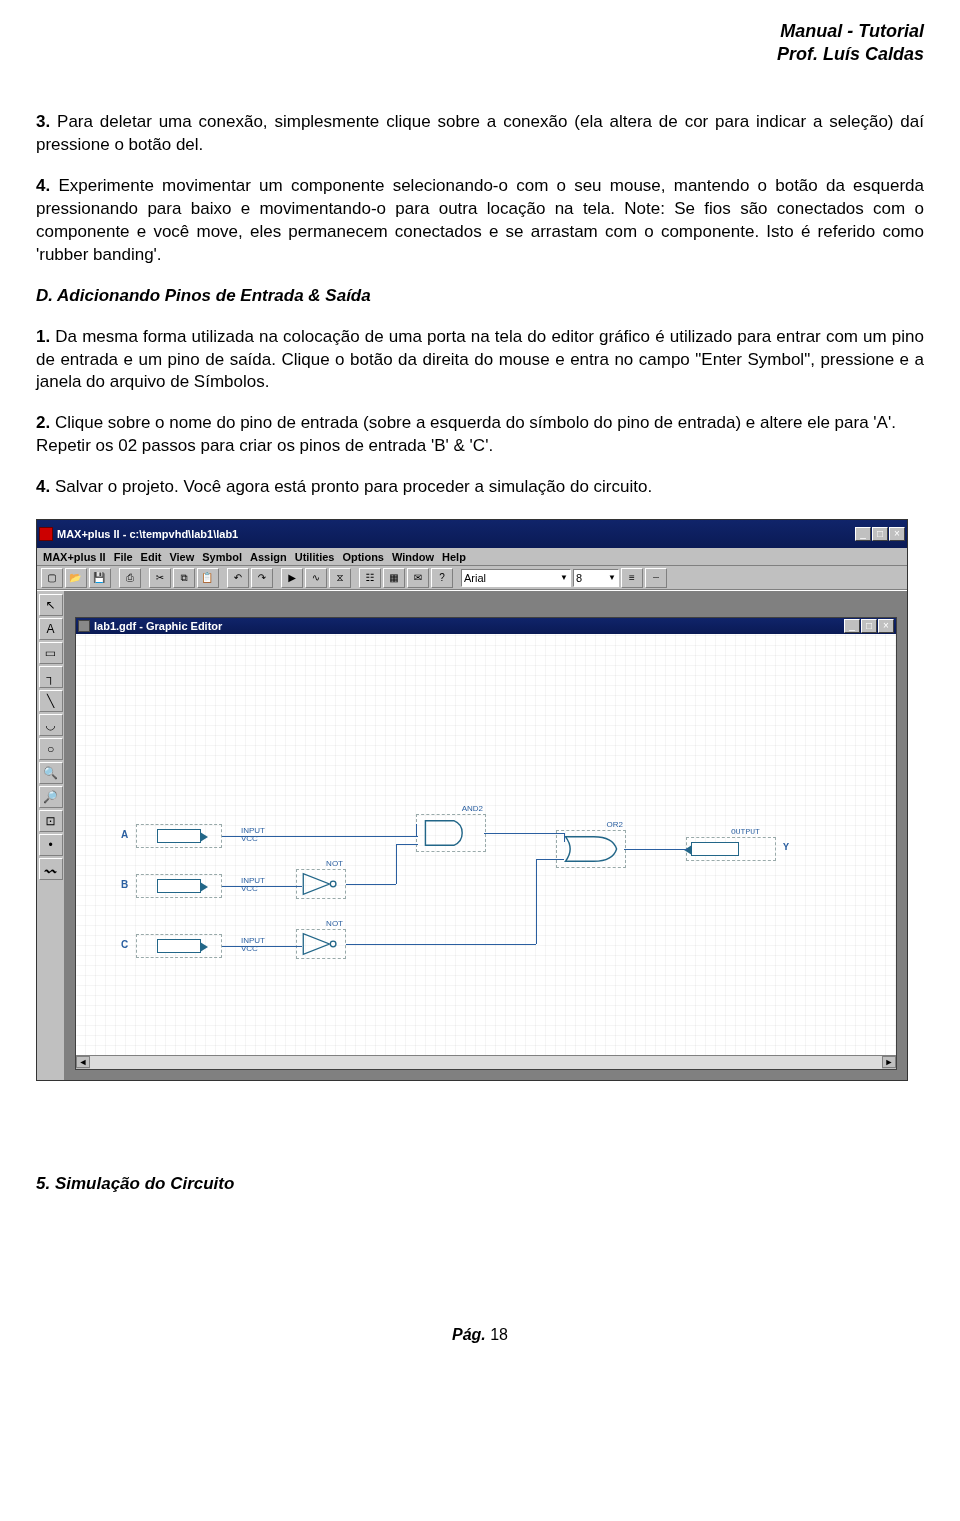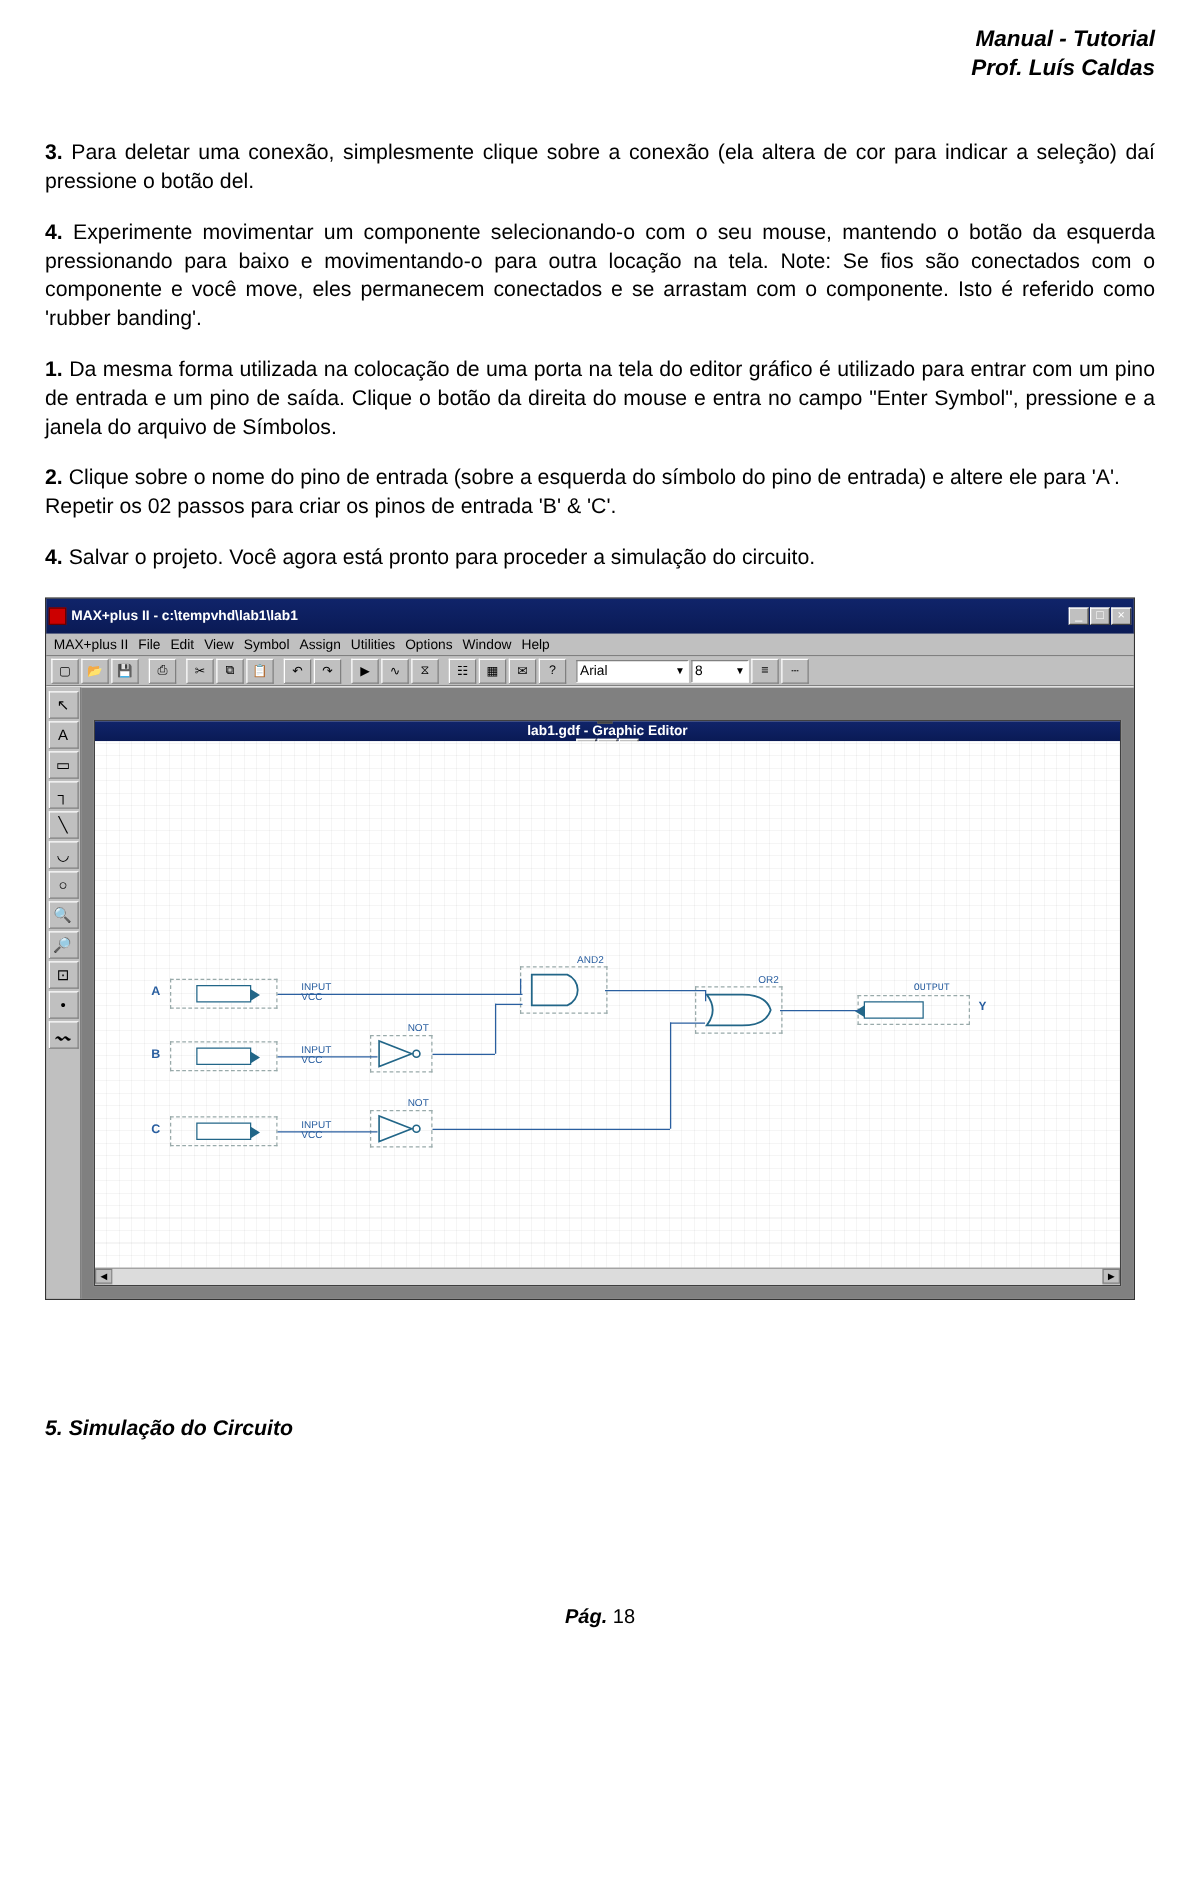--- a/index.html
+++ b/index.html
@@ -69,20 +69,21 @@
   }
   .menubar {
     background: #c0c0c0;
     height: 18px;
     display: flex;
     align-items: center;
     gap: 8px;
     padding: 4px 6px;
     border-bottom: 1px solid #808080;
     font-size: 11px;
+    font-weight: bold;
   }
   .menubar span { white-space: nowrap; }
   .toolbar {
     background: #c0c0c0;
     height: 24px;
     display: flex;
     align-items: center;
     gap: 2px;
     padding: 2px 4px;
     border-bottom: 1px solid #808080;
@@ -148,21 +149,20 @@
     flex-direction: column;
   }
   .child-title {
     background: linear-gradient(#10246a, #0a1a55);
     color: #fff;
     height: 16px;
     display: flex;
     align-items: center;
     padding: 0 2px;
     font-size: 11px;
-    flex-direction: column;
   }
   .child-title .cicon { width: 12px; height: 12px; background: #888; margin-right: 4px; border: 1px solid #444;}
   .child-title .ctext { flex: 1; font-weight: bold; }
   .canvas {
     flex: 1;
     position: relative;
     overflow: hidden;
     background: repeating-linear-gradient(0deg, transparent 0 9px, rgba(0,0,0,0.04) 9px 10px),
                 repeating-linear-gradient(90deg, transparent 0 9px, rgba(0,0,0,0.04) 9px 10px),
                 #fff;
@@ -240,20 +240,23 @@
   </div>
 
   <p class="para">
     <b>3.</b><span> Para deletar uma conexão, simplesmente clique sobre a conexão (ela altera de cor para indicar a seleção) daí pressione o botão del.</span>
   </p>
 
   <p class="para">
     <b>4.</b><span> Experimente movimentar um componente selecionando-o com o seu mouse, mantendo o botão da esquerda pressionando para baixo e movimentando-o para outra locação na tela. Note: Se fios são conectados com o componente e você move, eles permanecem conectados e se arrastam com o componente. Isto é referido como  'rubber banding'.</span>
   </p>
 
+  <p class="para">
+    <span class="heading-inline">D. Adicionando Pinos de Entrada &amp; Saída</span>
+  </p>
 
   <p class="para">
     <b>1.</b><span> Da mesma forma utilizada na colocação de uma porta na tela do editor gráfico é utilizado para entrar com um pino de entrada e um pino de saída. Clique o botão da direita do mouse e entra no campo "Enter Symbol", pressione e a janela do arquivo de Símbolos.</span>
   </p>
 
   <p class="para">
     <b>2.</b><span> Clique sobre o nome do pino de entrada (sobre a esquerda do símbolo do pino de entrada) e altere ele para 'A'.</span><br>
     <span>Repetir os 02 passos para criar os pinos de entrada 'B' &amp; 'C'.</span>
   </p>
 
@@ -304,21 +307,21 @@
         <div class="tsep"></div>
         <div class="tbtn">▶</div>
         <div class="tbtn">∿</div>
         <div class="tbtn">⧖</div>
         <div class="tsep"></div>
         <div class="tbtn">☷</div>
         <div class="tbtn">▦</div>
         <div class="tbtn">✉</div>
         <div class="tbtn">?</div>
         <div class="tsep"></div>
-        <div class="tinput" style="width:90px">
+        <div class="tinput" style="width:110px">
           <span>Arial</span>
             <span class="dd">▼</span>
         </div>
         <div class="tinput" style="width:46px">
           <span>8</span>
             <span class="dd">▼</span>
         </div>
         <div class="tbtn">≡</div>
         <div class="tbtn">┄</div>
       </div>

